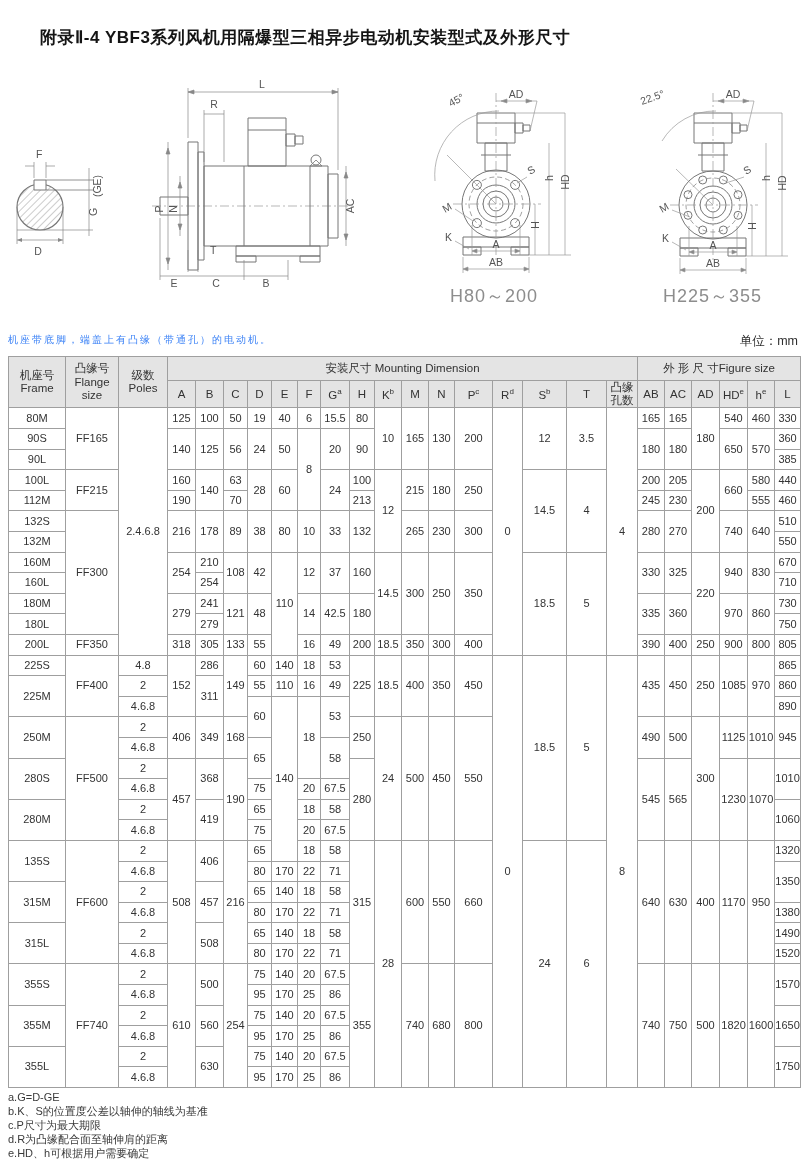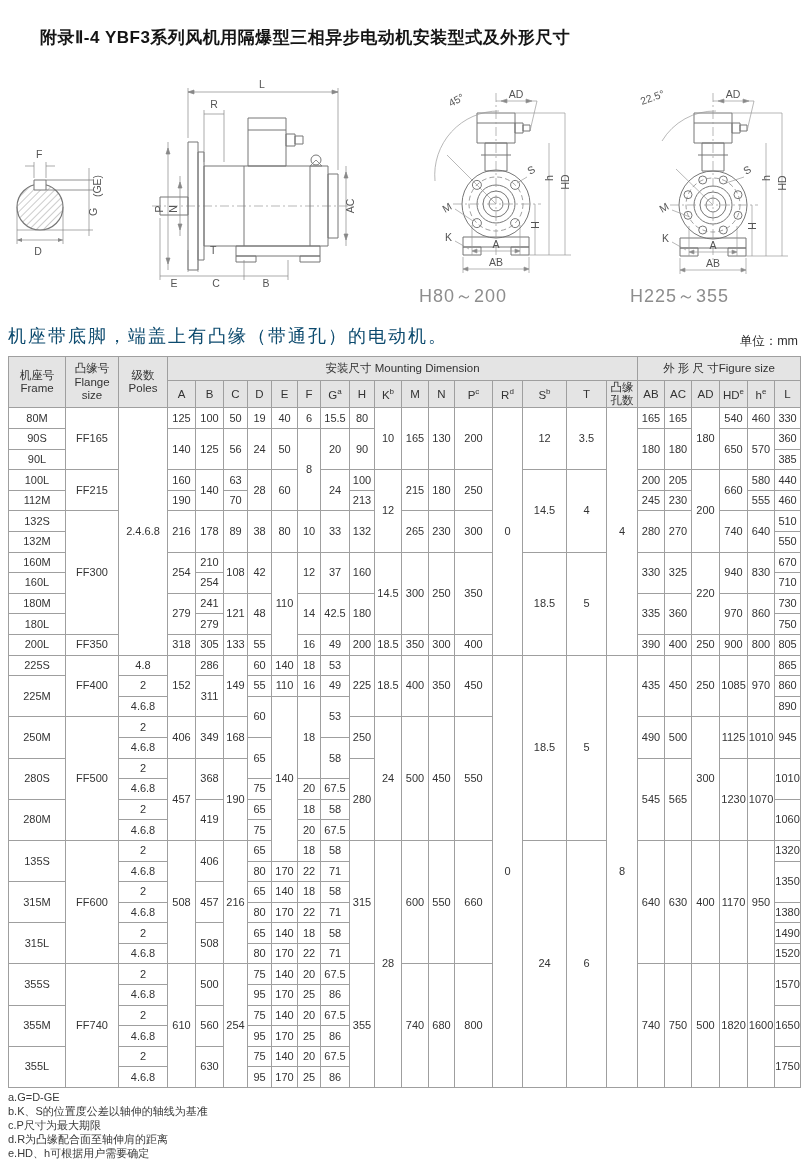--- a/index.html
+++ b/index.html
@@ -2,36 +2,36 @@
 <html><head>
 <meta charset="utf-8">
 <style>
   * { box-sizing: border-box; }
   html,body { margin:0; padding:0; }
   body {
     width:807px; height:1163px; background:#ffffff; position:relative;
     font-family:"Liberation Sans", sans-serif; overflow:hidden; color:#333;
   }
   .title { position:absolute; left:8px; top:26px; font-size:17px; font-weight:bold; color:#141414; letter-spacing:0.5px;margin-left:32px; }
-  .intro-left { position:absolute; left:8px; top:324px; font-size:18px; color:#0c4a6e; letter-spacing:2px; }
+  .intro-left { position:absolute; left:8px; top:333px; font-size:10px; color:#3b82f6; letter-spacing:2px; }
   .intro-right { position:absolute; right:9px; top:333px; font-size:12.5px; color:#2f2f2f; }
   table.dims { position:absolute; left:8px; top:356px; width:792px; border-collapse:collapse; table-layout:fixed; }
   table.dims th, table.dims td { border:1px solid #9f9f9f; text-align:center; vertical-align:middle; padding:0; white-space:nowrap; overflow:visible; }
   table.dims th { background:#e4e4e4; font-weight:normal; font-size:11.5px; color:#333; line-height:1.15; }
   table.dims thead tr.gr { height:24px; }
   table.dims thead tr.cr { height:26px; }
   table.dims td { font-size:11px; color:#333; height:20.6px; line-height:1; background:#fff; }
   table.dims sup { font-size:8px; }
   .footnotes { position:absolute; left:8px; top:1091px; font-size:11px; color:#3a3a3a; line-height:13.9px; }
   .watermark { position:absolute; left:552px; top:1072px; text-align:center; pointer-events:none; }
   .watermark .w1 { font-family:"Liberation Serif", serif; font-size:27px; color:#a3a3a3; letter-spacing:13px; opacity:0.85; }
   .watermark .w2 { font-family:"Liberation Sans", sans-serif; font-size:23px; color:#b9b9b9; letter-spacing:1px; margin-top:3px; }
   .drw { position:absolute; }
   .drw line, .drw path, .drw rect, .drw circle { vector-effect:non-scaling-stroke; }
-  .caption { position:absolute; font-size:18px; color:#8d8d8d; letter-spacing:1px; text-align:left; }
+  .caption { position:absolute; font-size:18px; color:#8d8d8d; letter-spacing:1px; text-align:center; }
   svg text { font-family:"Liberation Sans", sans-serif; font-size:10.5px; fill:#555; }
 </style>
 </head>
 <body>
 
 <div class="title">附录Ⅱ-4 YBF3系列风机用隔爆型三相异步电动机安装型式及外形尺寸</div>
 
 <svg class="drw" style="left:5px; top:140px;" width="112" height="125" viewBox="0 0 112 125">
   <defs>
     <pattern id="hatch" width="5" height="5" patternUnits="userSpaceOnUse" patternTransform="rotate(45)">

